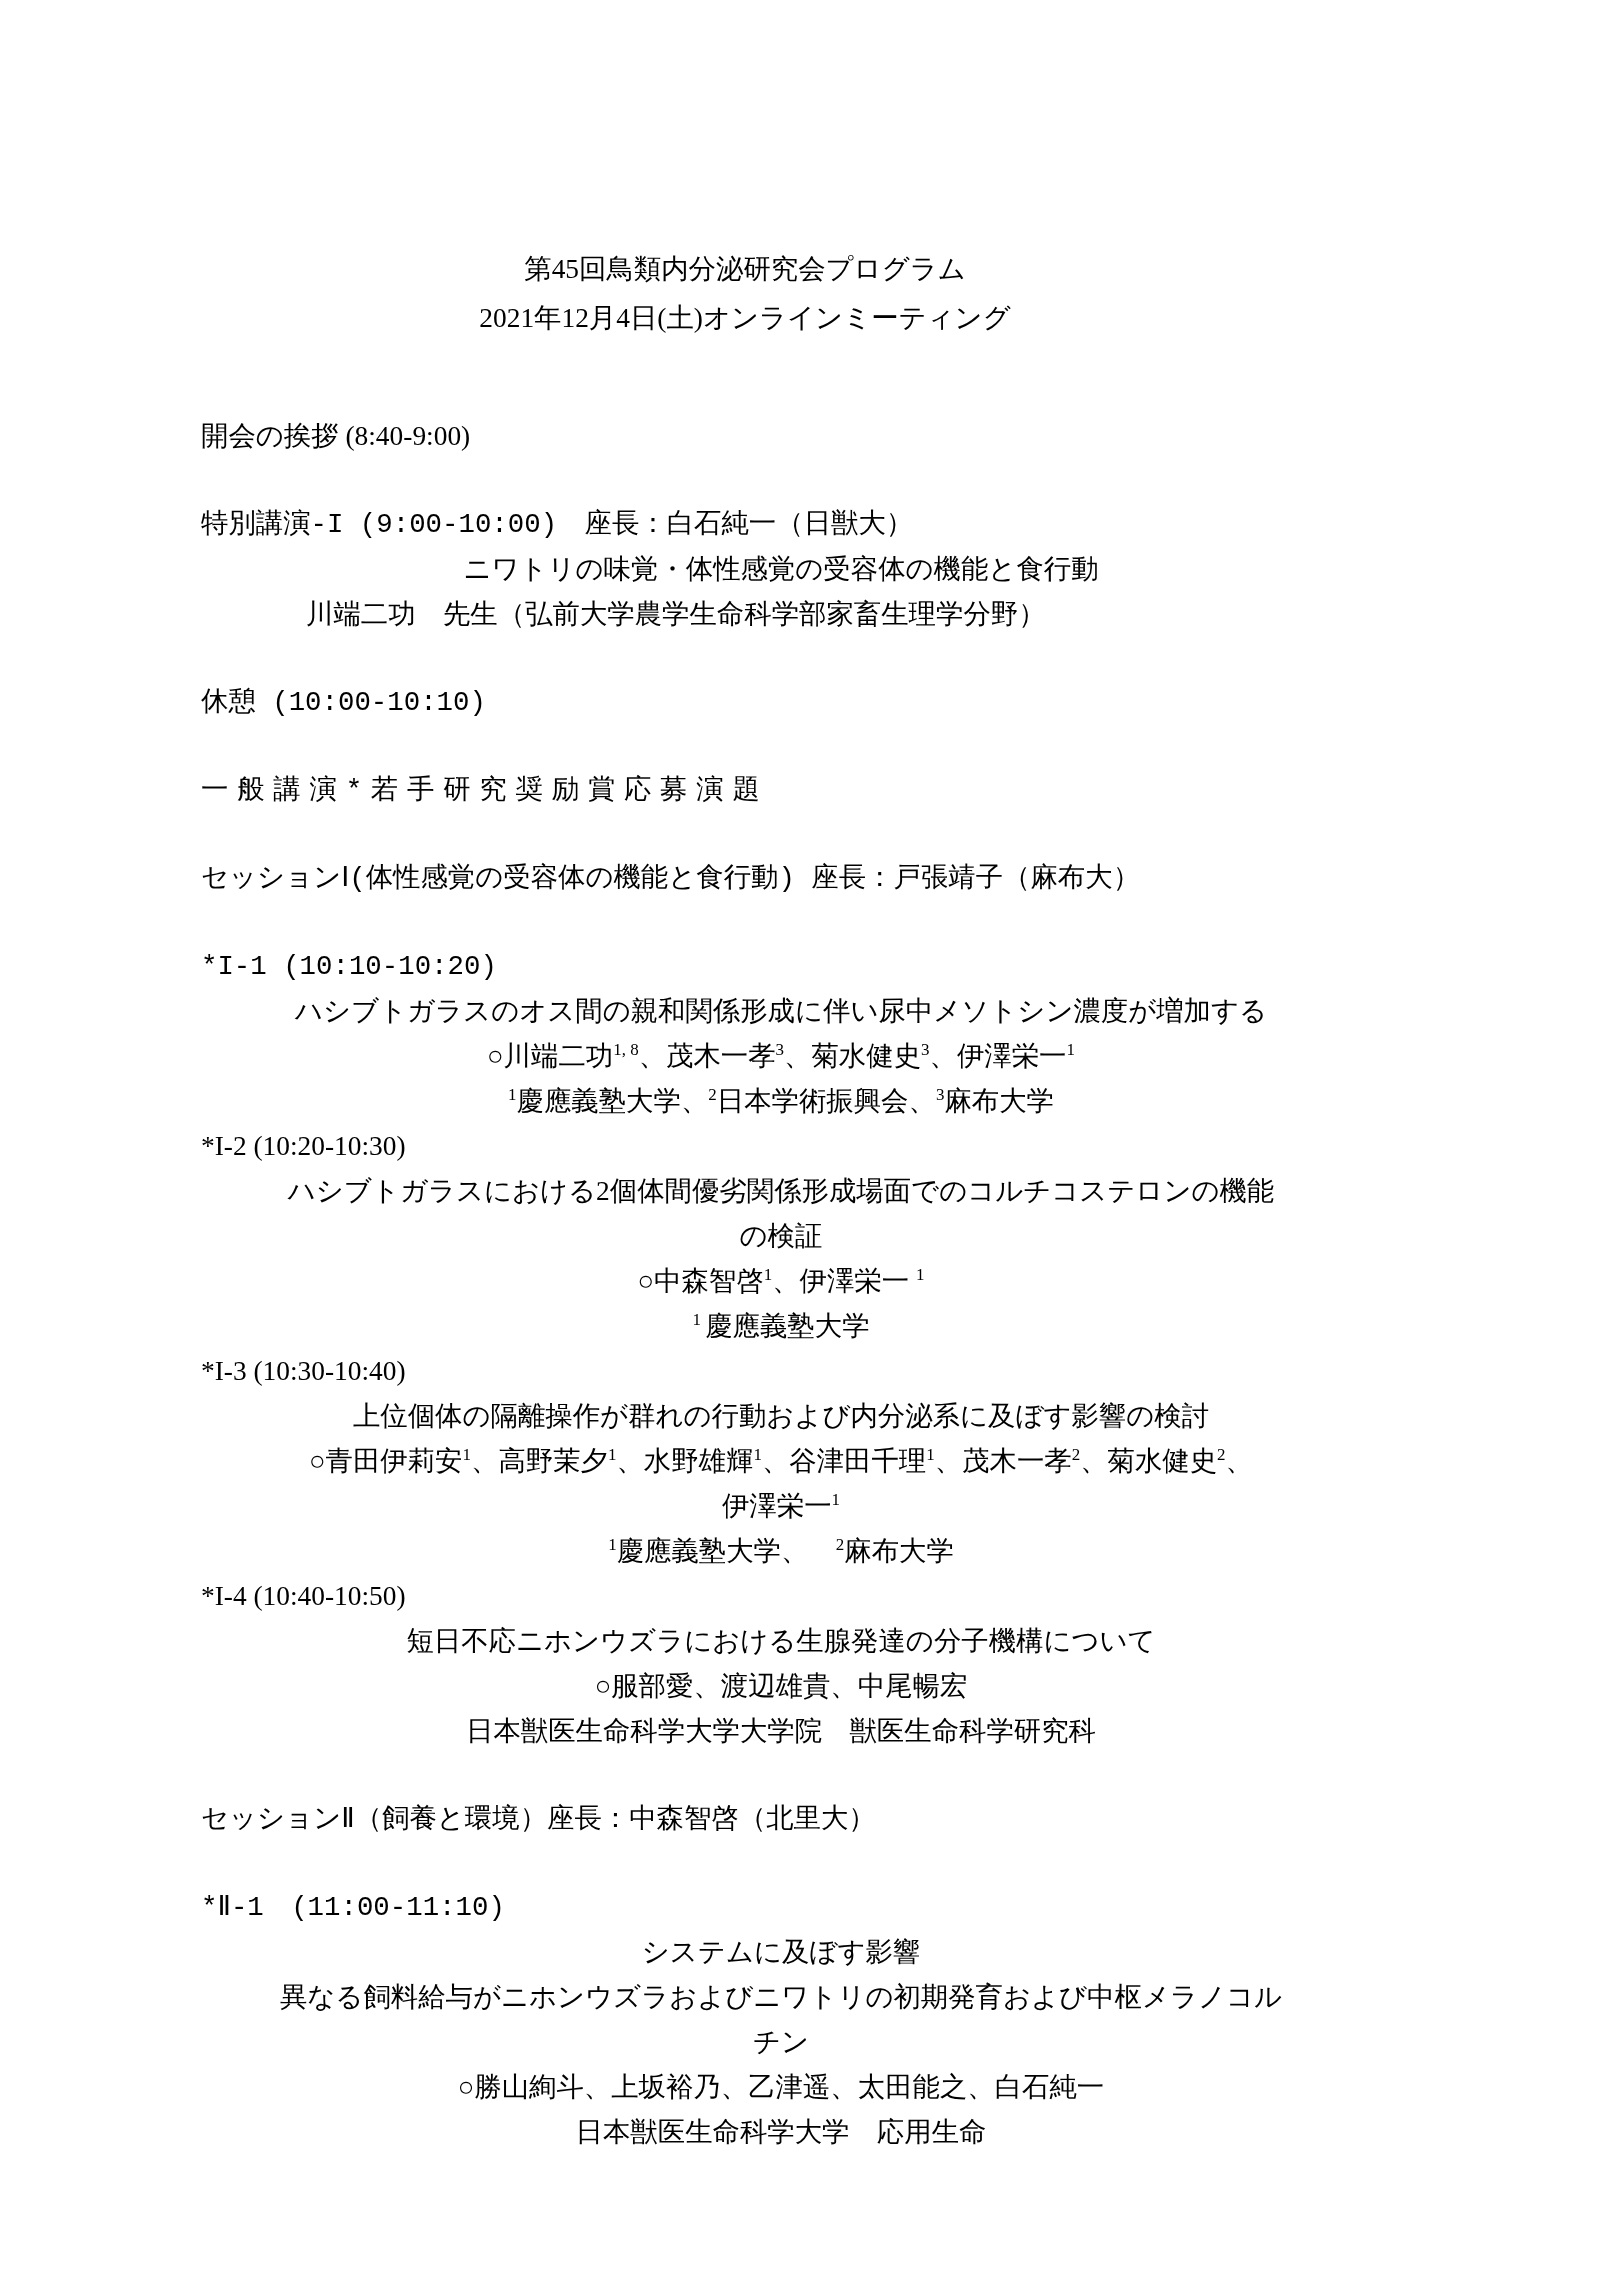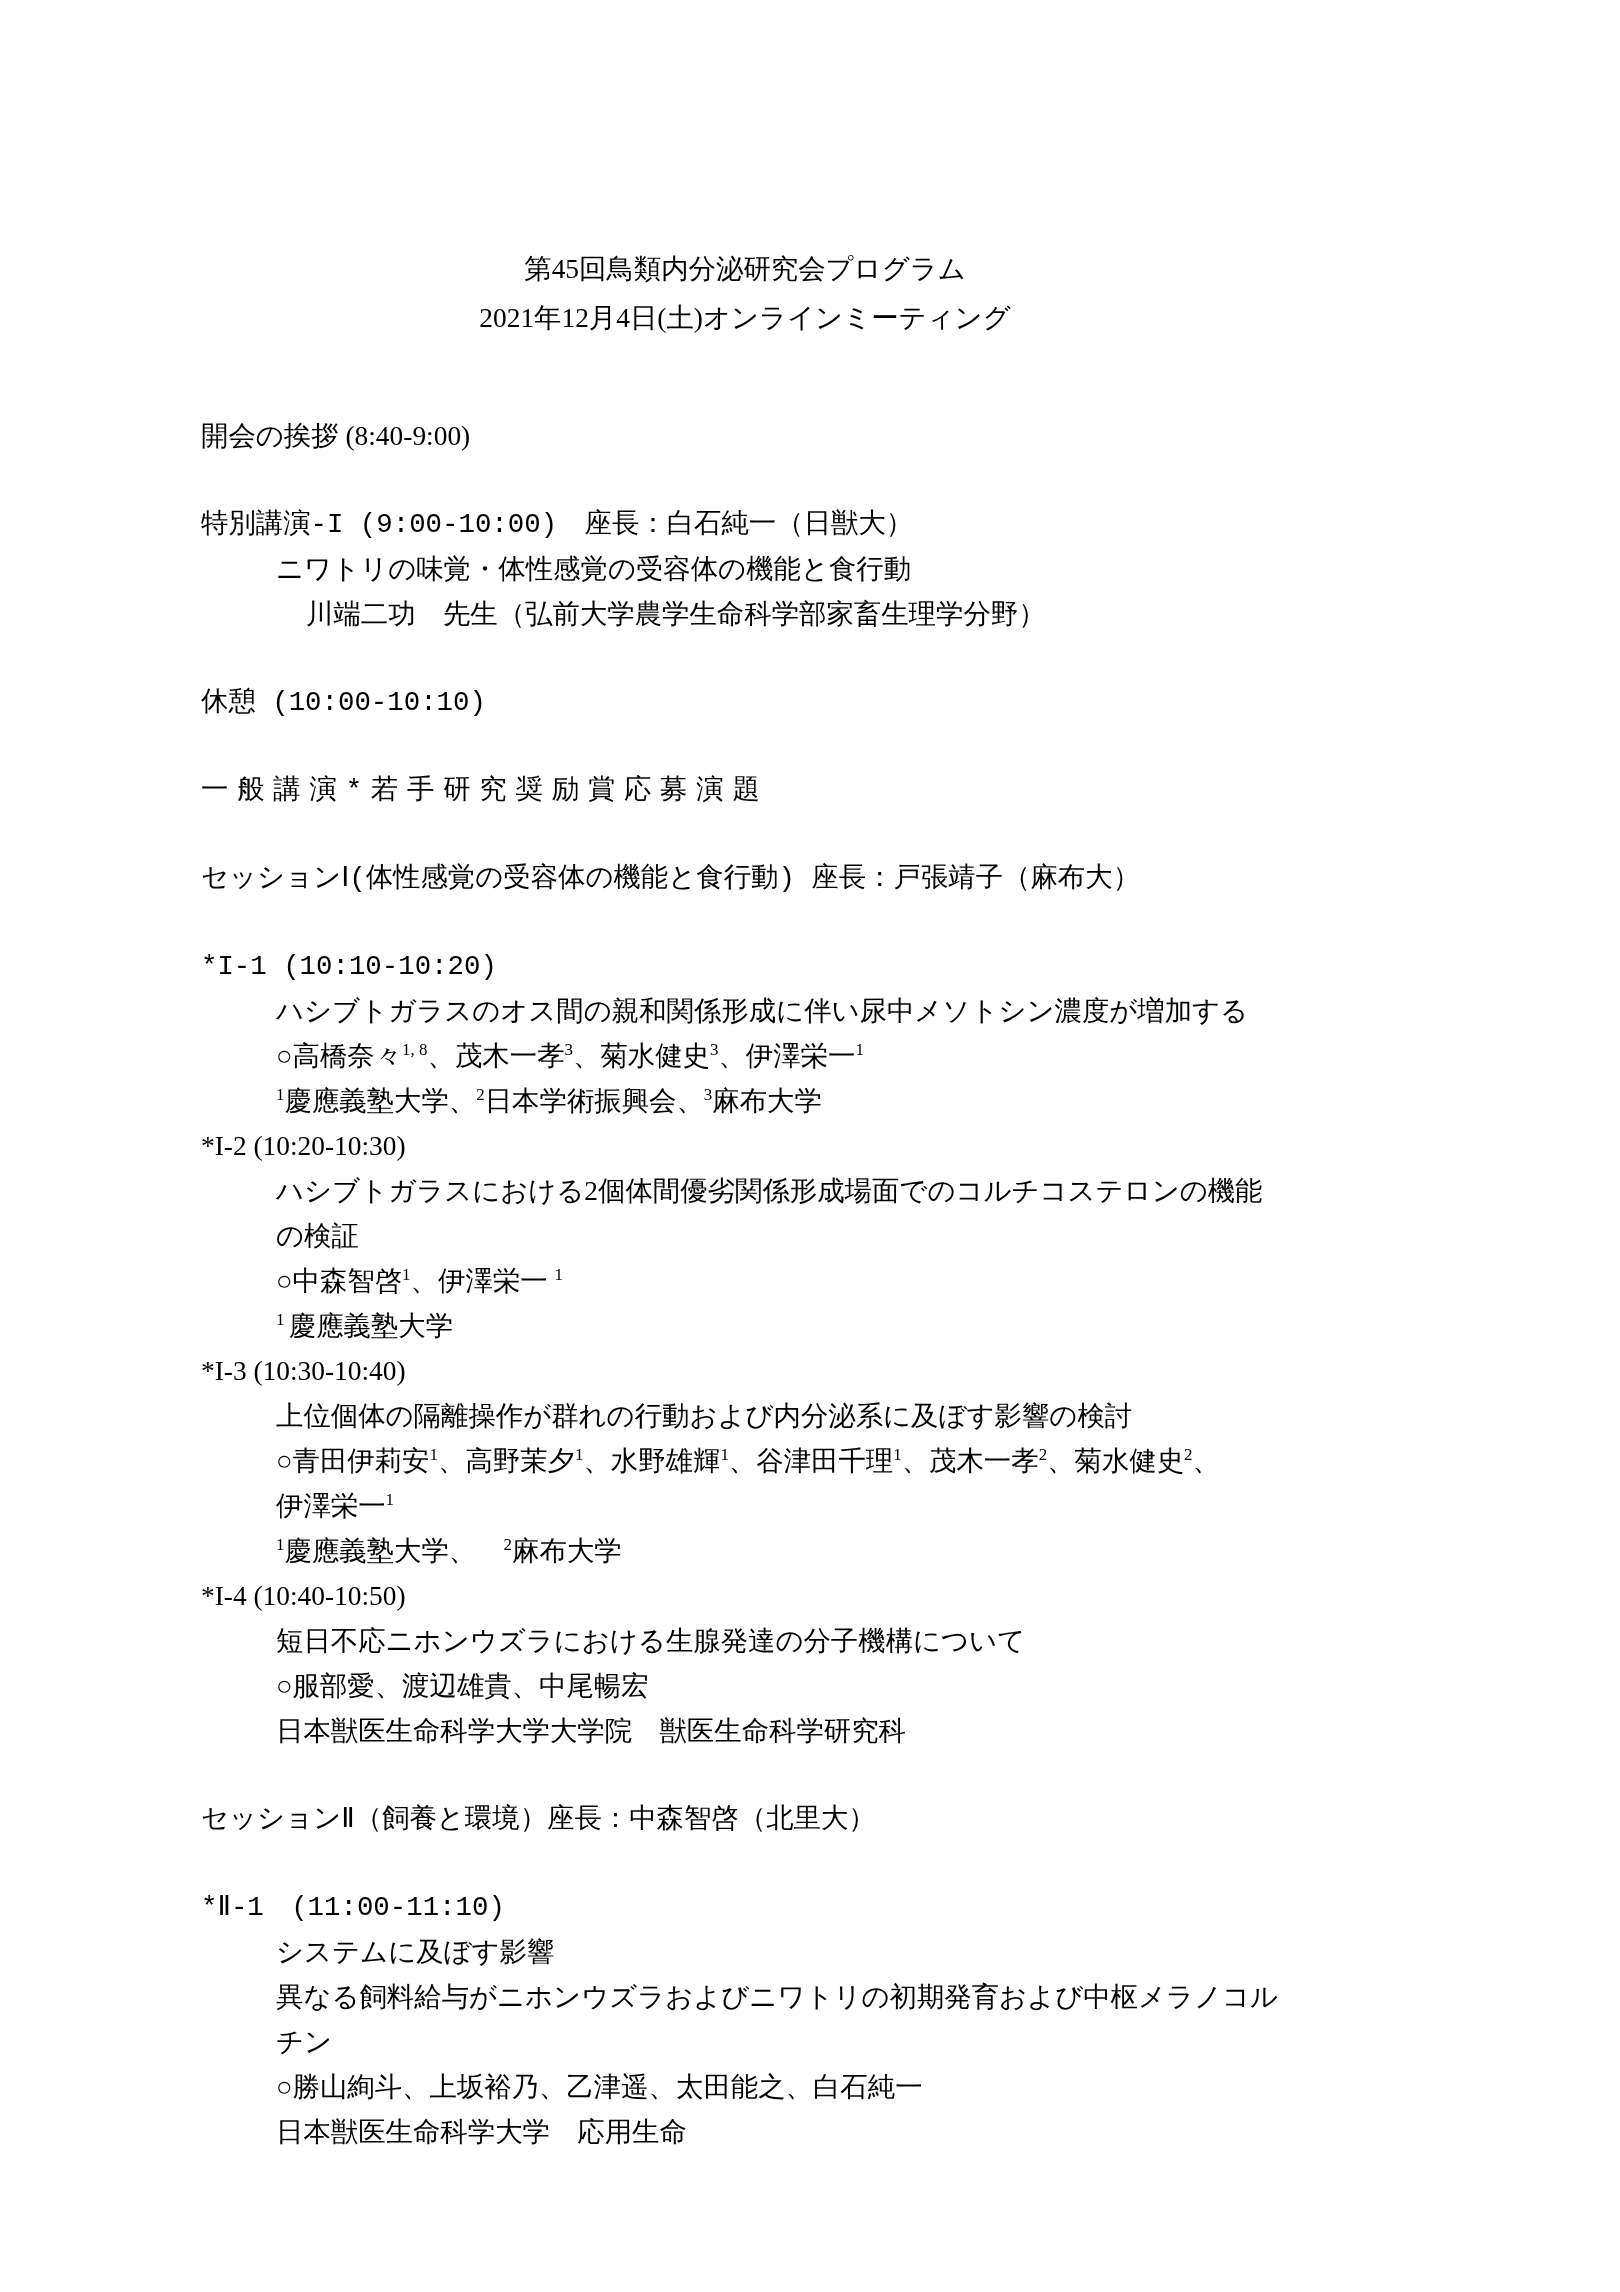--- a/index.html
+++ b/index.html
@@ -23,21 +23,21 @@
   .line {
     font-size: 27.4px;
     line-height: 45px;
     white-space: pre-wrap;
   }
   .title-block {
     width: 1088px;
     text-align: center;
   }
   .title-block .line { line-height: 49px; }
-  .indent  { padding-left: 75px;  }
+  .indent  { padding-left: 75px; text-align: center;  }
   .indent2 { padding-left: 105px; }
   .gap     { margin-top: 43px; font-family: Liberation Mono, monospace; }
   .gap-lg  { margin-top: 71px; }
   .spaced  { letter-spacing: 0.32em; }
   sup {
     font-size: 0.62em;
     vertical-align: super;
     line-height: 0;
     letter-spacing: 0;
   }
@@ -59,21 +59,21 @@
   <div class="line indent2">川端二功　先生（弘前大学農学生命科学部家畜生理学分野）</div>
 
   <div class="line gap">休憩 (10:00-10:10)</div>
 
   <div class="line gap spaced">一般講演*若手研究奨励賞応募演題</div>
 
   <div class="line gap">セッションⅠ(体性感覚の受容体の機能と食行動) 座長：戸張靖子（麻布大）</div>
 
   <div class="line gap">*I-1 (10:10-10:20)</div>
   <div class="line indent">ハシブトガラスのオス間の親和関係形成に伴い尿中メソトシン濃度が増加する</div>
-  <div class="line indent"><span>○高橋奈々</span><sup>1, 8</sup><span>、茂木一孝</span><sup>3</sup><span>、菊水健史</span><sup>3</sup><span>、伊澤栄一</span><sup>1</sup></div>
+  <div class="line indent"><span>○川端二功</span><sup>1, 8</sup><span>、茂木一孝</span><sup>3</sup><span>、菊水健史</span><sup>3</sup><span>、伊澤栄一</span><sup>1</sup></div>
   <div class="line indent"><sup>1</sup><span>慶應義塾大学、</span><sup>2</sup><span>日本学術振興会、</span><sup>3</sup><span>麻布大学</span></div>
 
   <div class="line">*I-2 (10:20-10:30)</div>
   <div class="line indent">ハシブトガラスにおける2個体間優劣関係形成場面でのコルチコステロンの機能の検証</div>
   <div class="line indent"><span>○中森智啓</span><sup>1</sup><span>、伊澤栄一 </span><sup>1</sup></div>
   <div class="line indent"><sup>1 </sup><span>慶應義塾大学</span></div>
 
   <div class="line">*I-3 (10:30-10:40)</div>
   <div class="line indent">上位個体の隔離操作が群れの行動および内分泌系に及ぼす影響の検討</div>
   <div class="line indent"><span>○青田伊莉安</span><sup>1</sup><span>、高野茉夕</span><sup>1</sup><span>、水野雄輝</span><sup>1</sup><span>、谷津田千理</span><sup>1</sup><span>、茂木一孝</span><sup>2</sup><span>、菊水健史</span><sup>2</sup><span>、</span></div>

